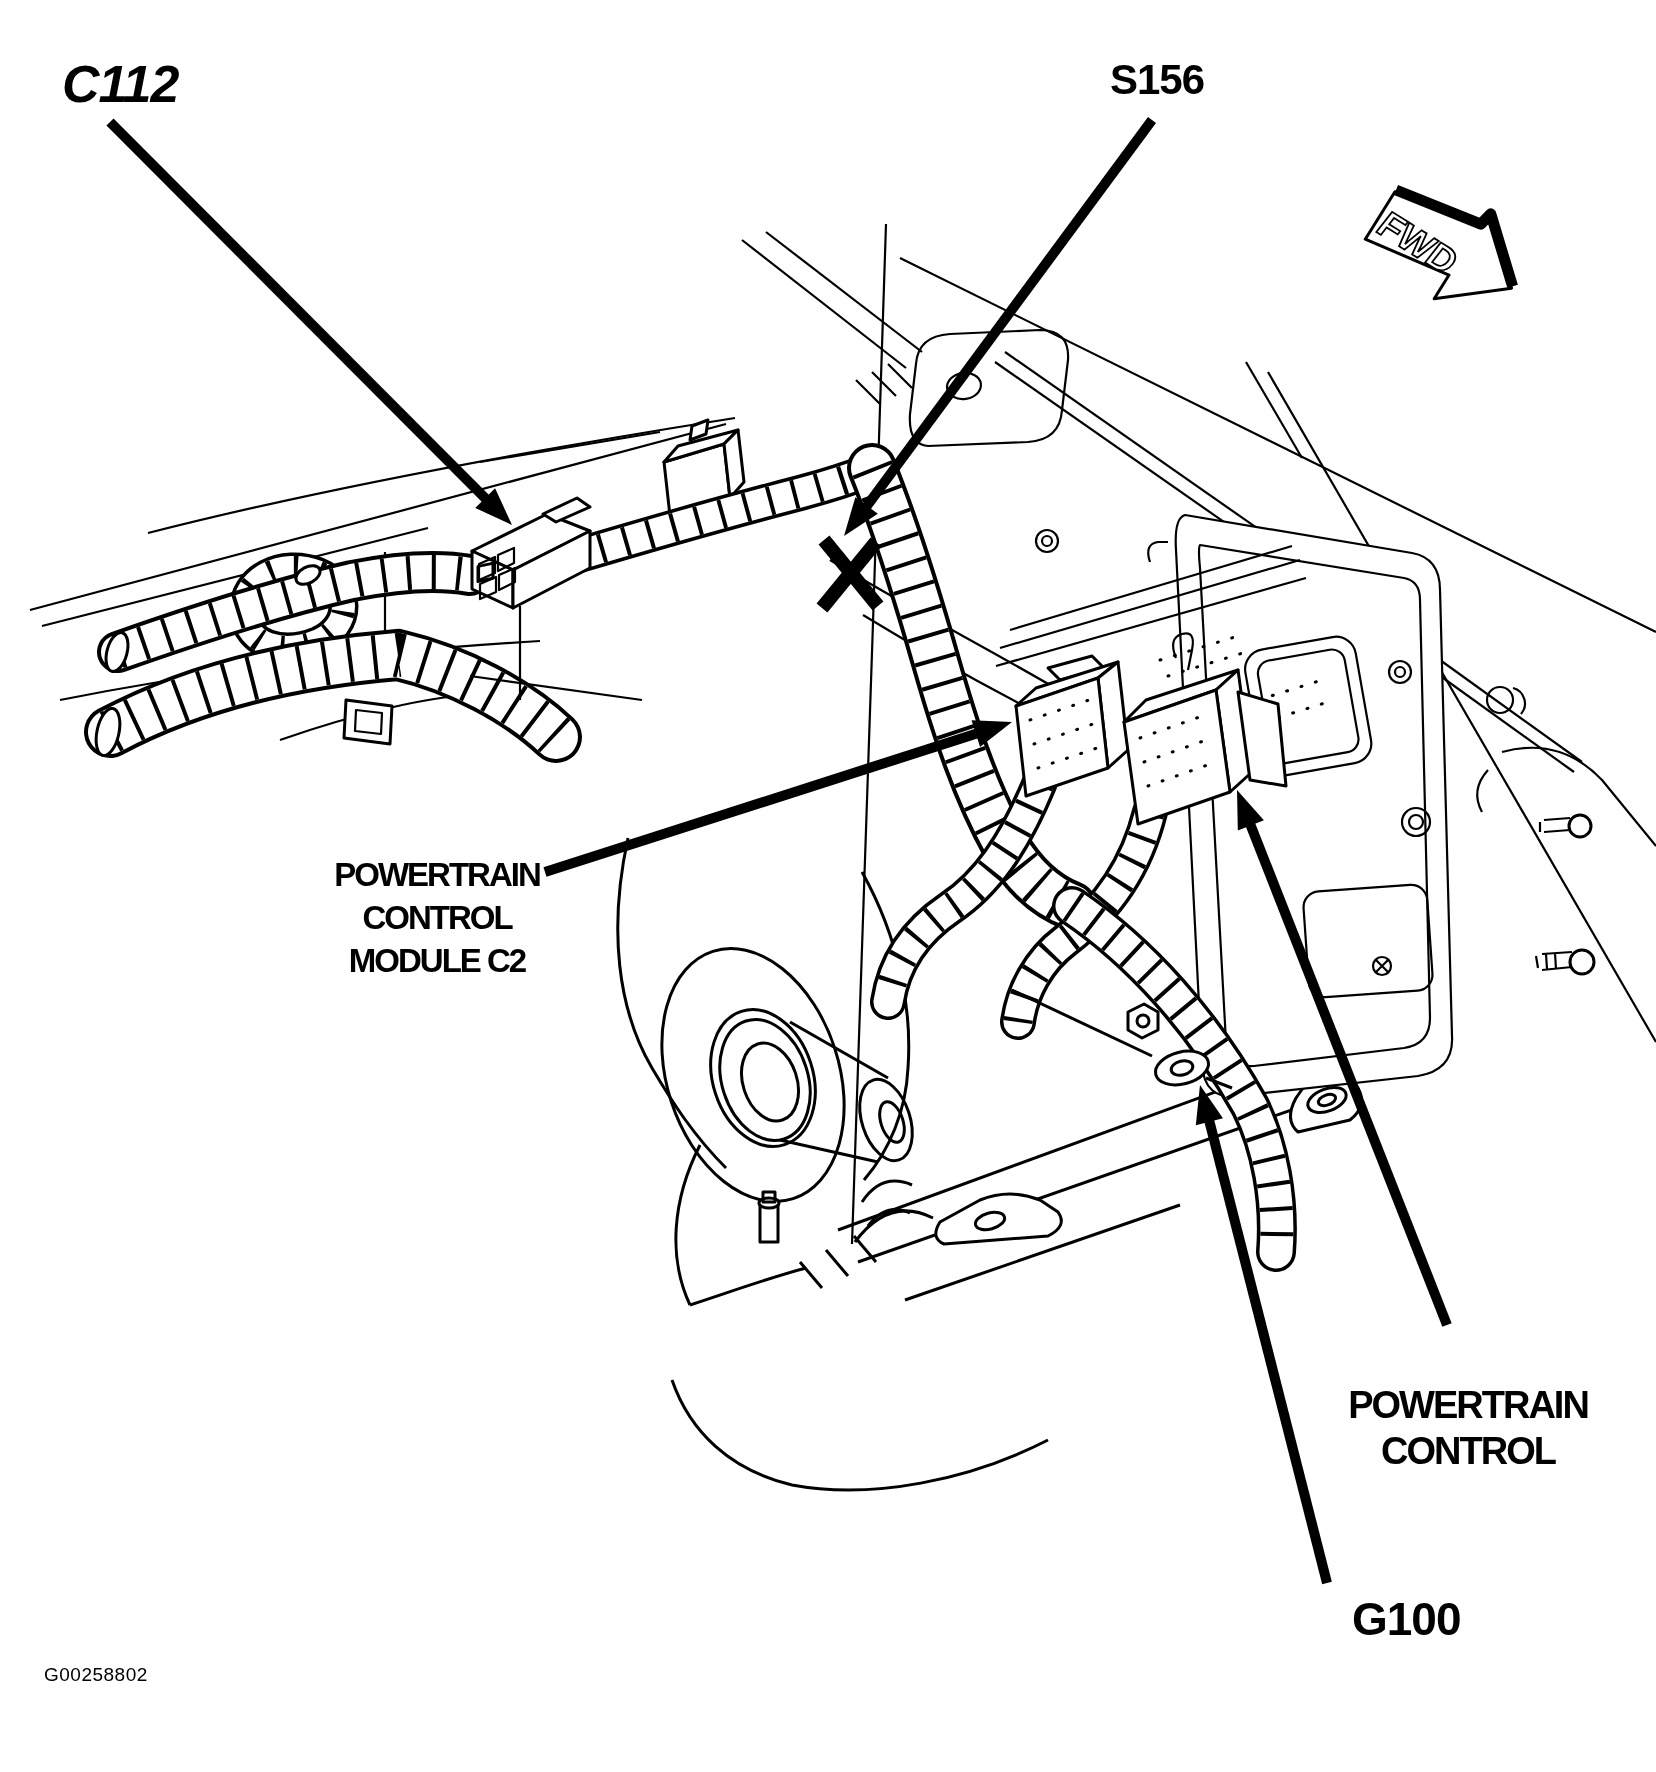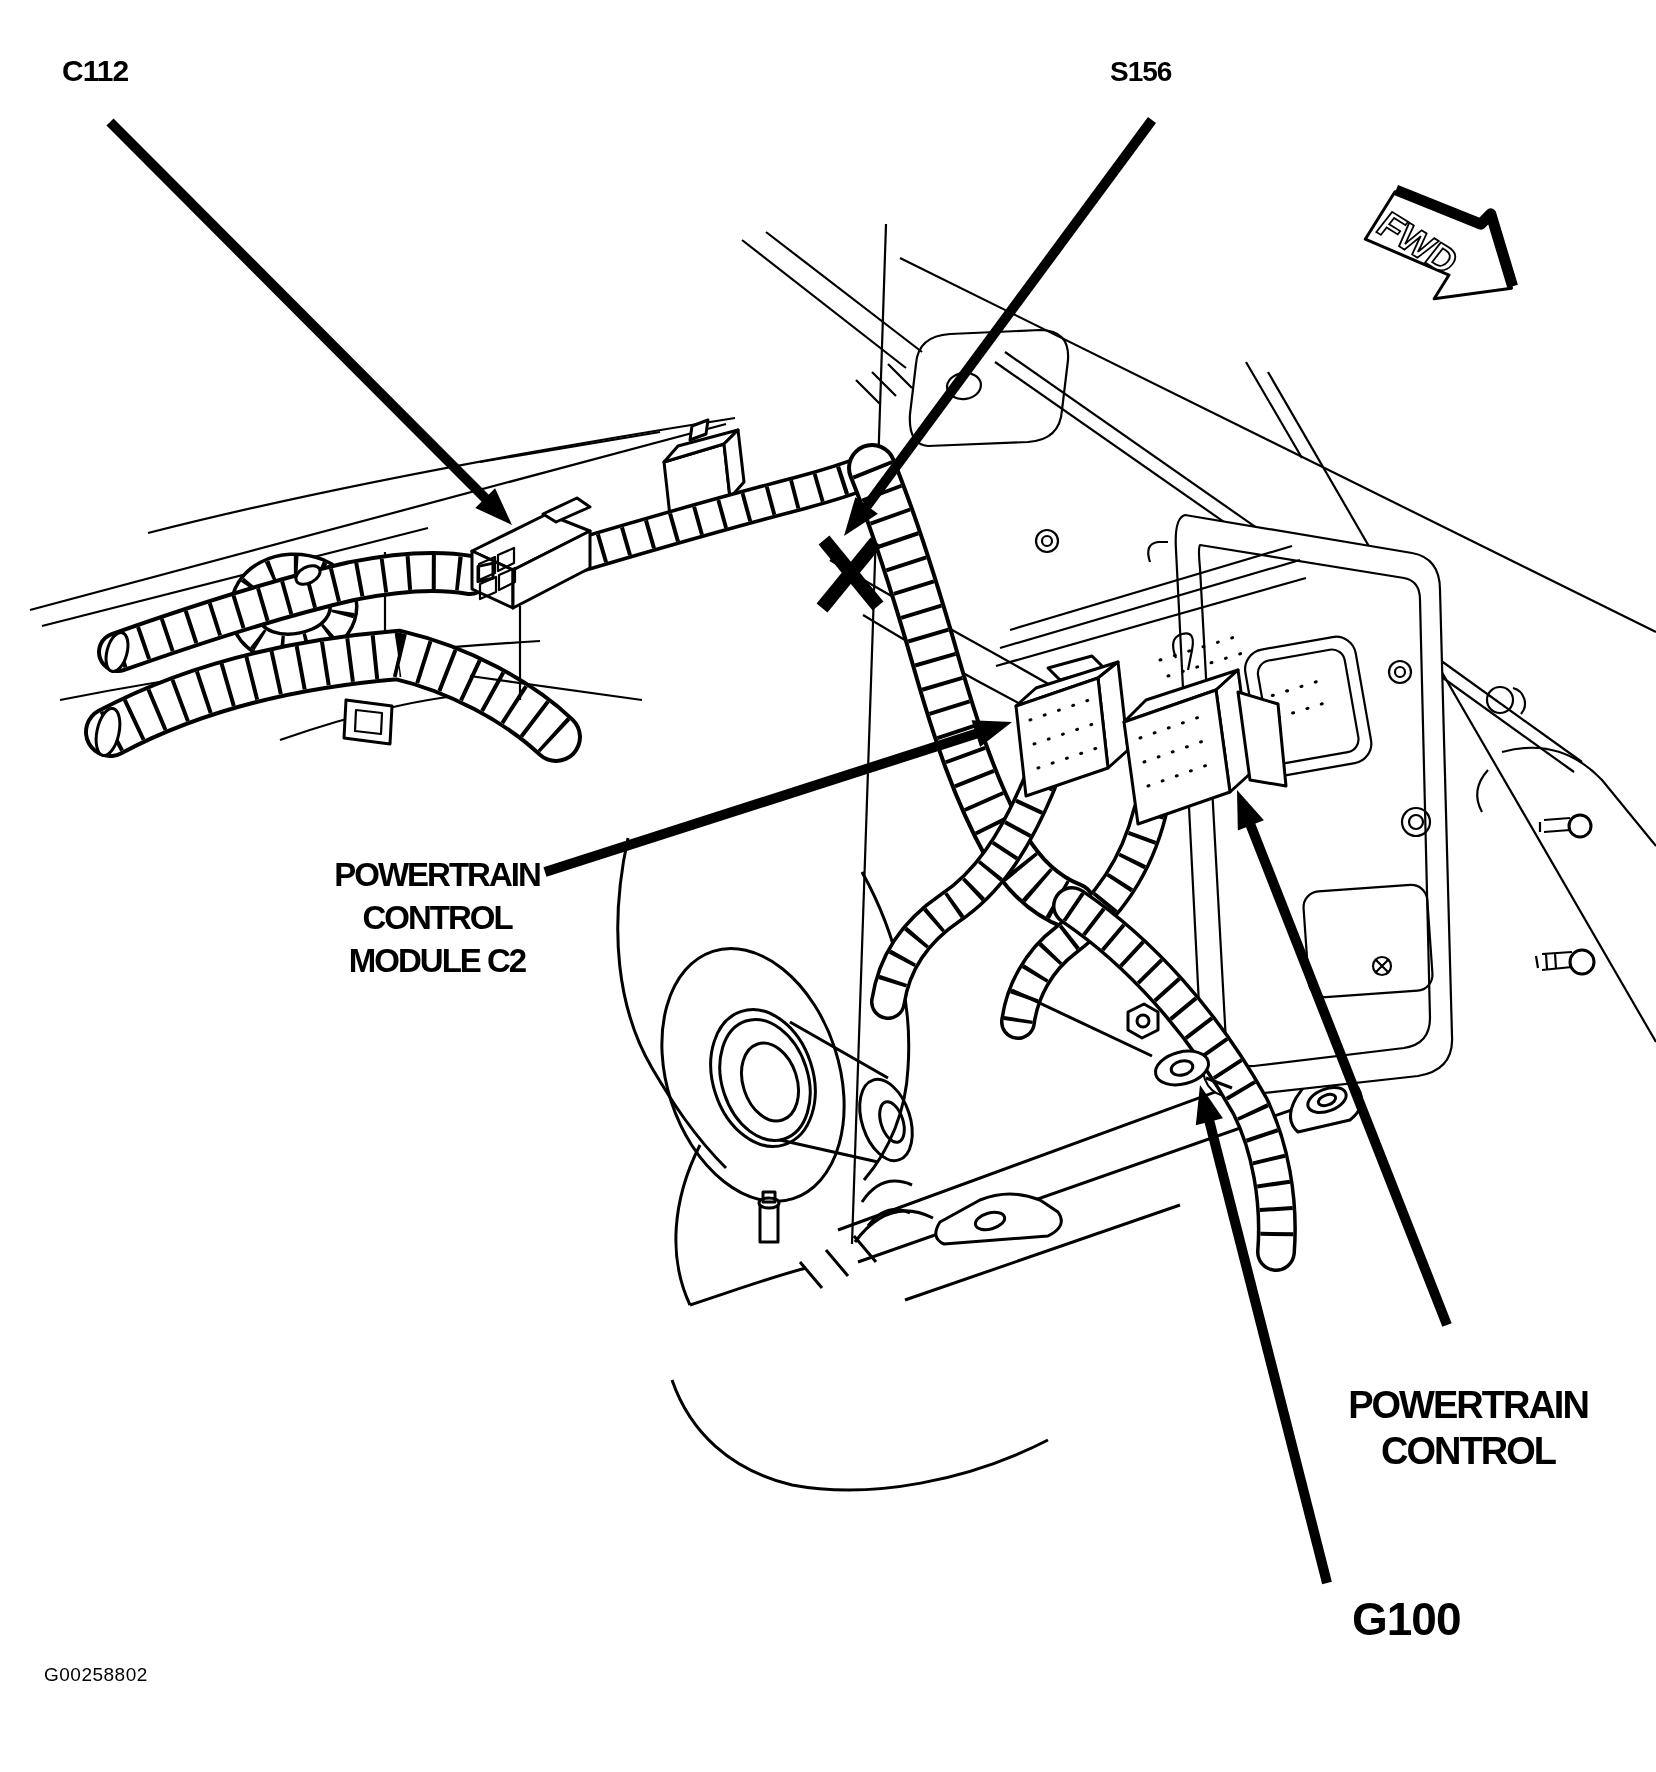--- a/index.html
+++ b/index.html
@@ -304,23 +304,23 @@
     <polygon class="ahead" points="0,0 -38,14 -38,-14" transform="translate(1200 1085) rotate(-104.3)"></polygon>
   </g>
 
   <g class="art" transform="translate(1396,190) rotate(32)">
     <path class="fw" d="M 0,2 L 90,-14 L 90,-30 L 150,22 L 90,72 L 90,44 L 0,58 Z"></path>
     <path d="M 0,0 L 90,-16 L 93,-30 L 150,20" style="stroke-width:11"></path>
     <text class="fwd-text" x="8" y="46" transform="skewX(-6)">FWD</text>
   </g>
 </svg>
 
-<div class="callout" style="left:62px; top:54px; font-size:30px;">C112</div>
-
-<div class="callout" style="left:1110px; top:56px; font-size:28px;">S156</div>
+<div class="callout" style="left:62px; top:54px; font-size:52px;font-style:italic;">C112</div>
+
+<div class="callout" style="left:1110px; top:56px; font-size:42px;">S156</div>
 
 <div class="callout-block" style="left:287px; top:810px; width:300px; font-size:33px;">
   <div>POWERTRAIN</div>
   <div>CONTROL</div>
   <div>MODULE C2</div>
 </div>
 
 <div class="callout-block" style="left:1308px; top:1338px; width:320px; font-size:38px; line-height:1.22;">
   <div>POWERTRAIN</div>
   <div>CONTROL</div>

